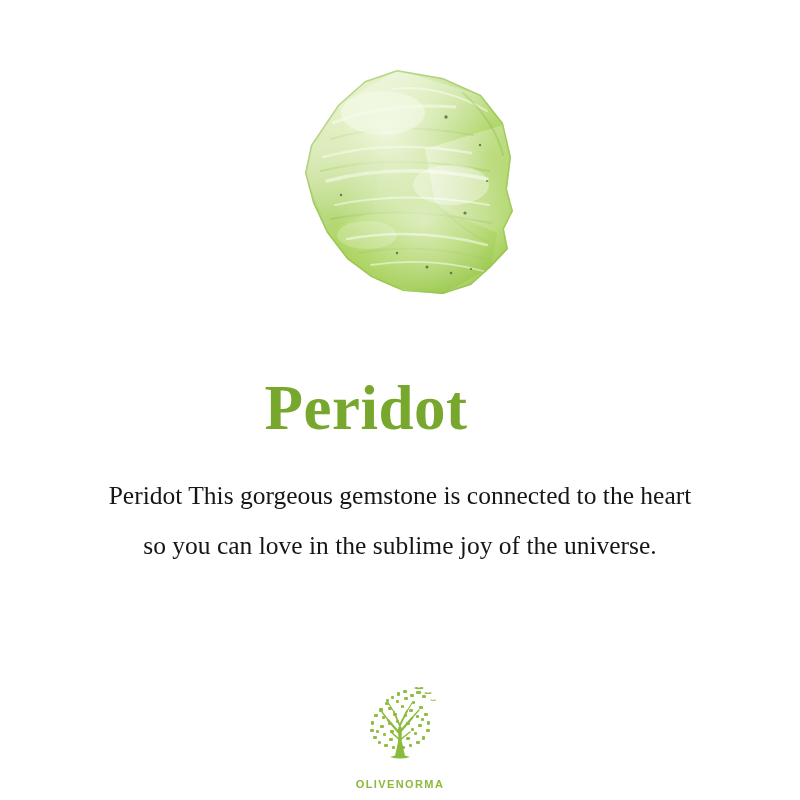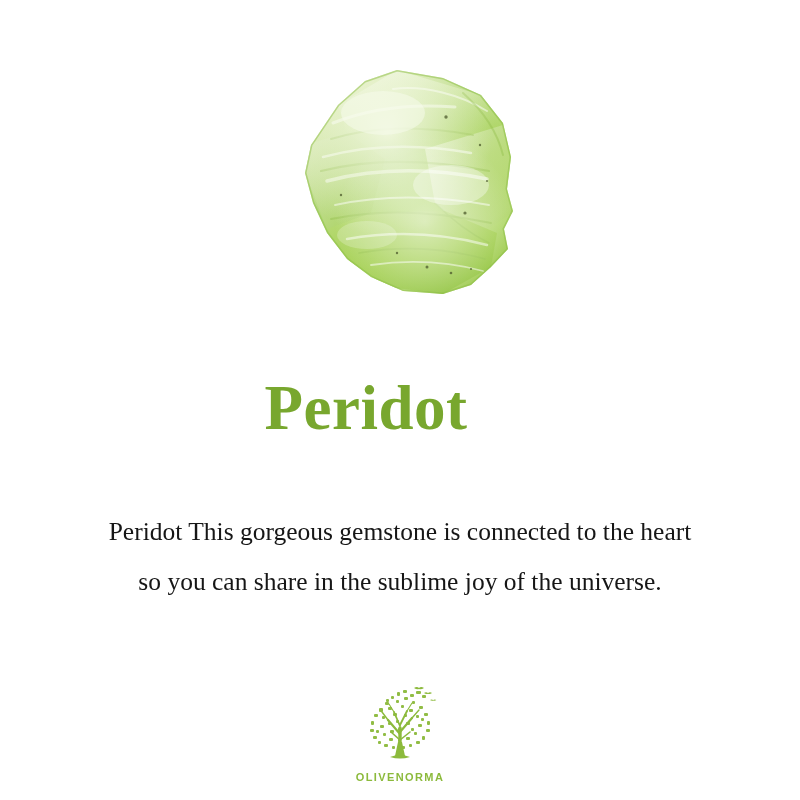--- a/index.html
+++ b/index.html
@@ -73,21 +73,21 @@
   .keywords .sep {
     color: #9cc157;
     padding: 0 11px;
     font-weight: 300;
   }
 
   
   .body-copy {
     position: absolute;
     left: 22px;
-    top: 507px;
+    top: 471px;
     width: 756px;
     text-align: center;
     font-family: "Liberation Serif", "DejaVu Serif", serif;
     font-size: 25.5px;
     line-height: 50px;
     color: #161616;
   }
   .body-copy .ln { display: block; white-space: nowrap; }
 
   
@@ -99,21 +99,21 @@
     display: flex;
     flex-direction: column;
     align-items: center;
   }
   .logo-mark {
     display: block;
     width: 92px;
     height: 78px;
   }
   .logo-word {
-    margin-top: 9px;
+    margin-top: 16px;
     font-family: "Liberation Sans", "DejaVu Sans", sans-serif;
     font-size: 11px;
     letter-spacing: 1.4px;
     font-weight: 700;
     color: #8cba3c;
   }
 </style>
 </head>
 <body>
 
@@ -216,21 +216,21 @@
                  L30,120 L36,92 Z" fill="none" stroke="#8cbd45" stroke-width="3" opacity="0.5"></path>
       </g>
     </svg>
   </div>
 
   <h1 class="title">Peridot</h1>
 
 
   <div class="body-copy">
     <span class="ln">Peridot This gorgeous gemstone is connected to the heart</span>
-    <span class="ln">so you can share in the sublime joy of the universe.</span>
+    <span class="ln">so you can love in the sublime joy of the universe.</span>
   </div>
 
   <div class="logo">
     <svg class="logo-mark" viewBox="0 0 92 78" xmlns="http://www.w3.org/2000/svg">
       <g fill="#8cba3c">
 
         <g opacity="0.95">
           <rect x="43" y="8" width="3" height="4" rx="1"></rect>
           <rect x="49" y="6" width="4" height="3" rx="1"></rect>
           <rect x="37" y="12" width="3" height="3" rx="1"></rect>

